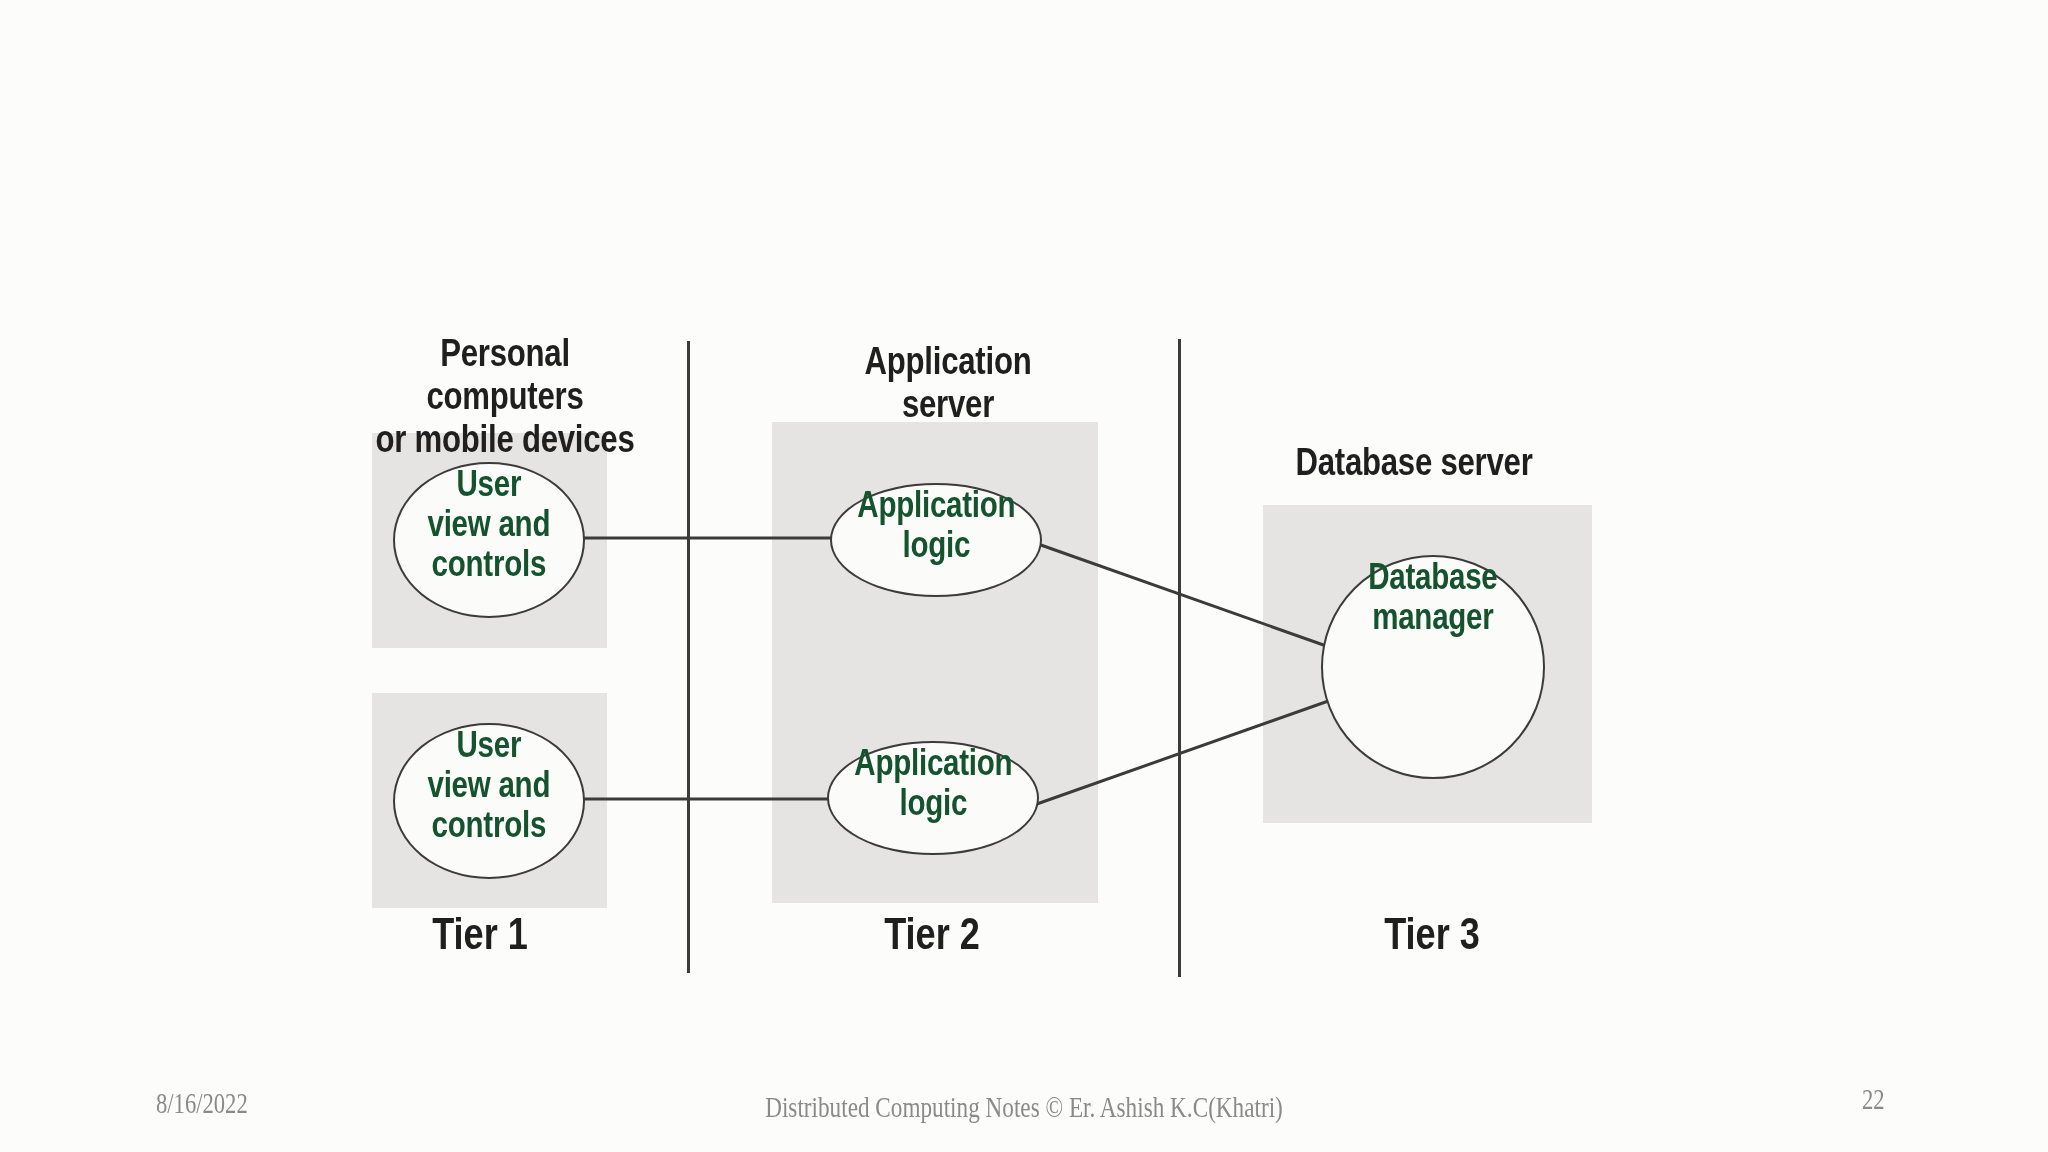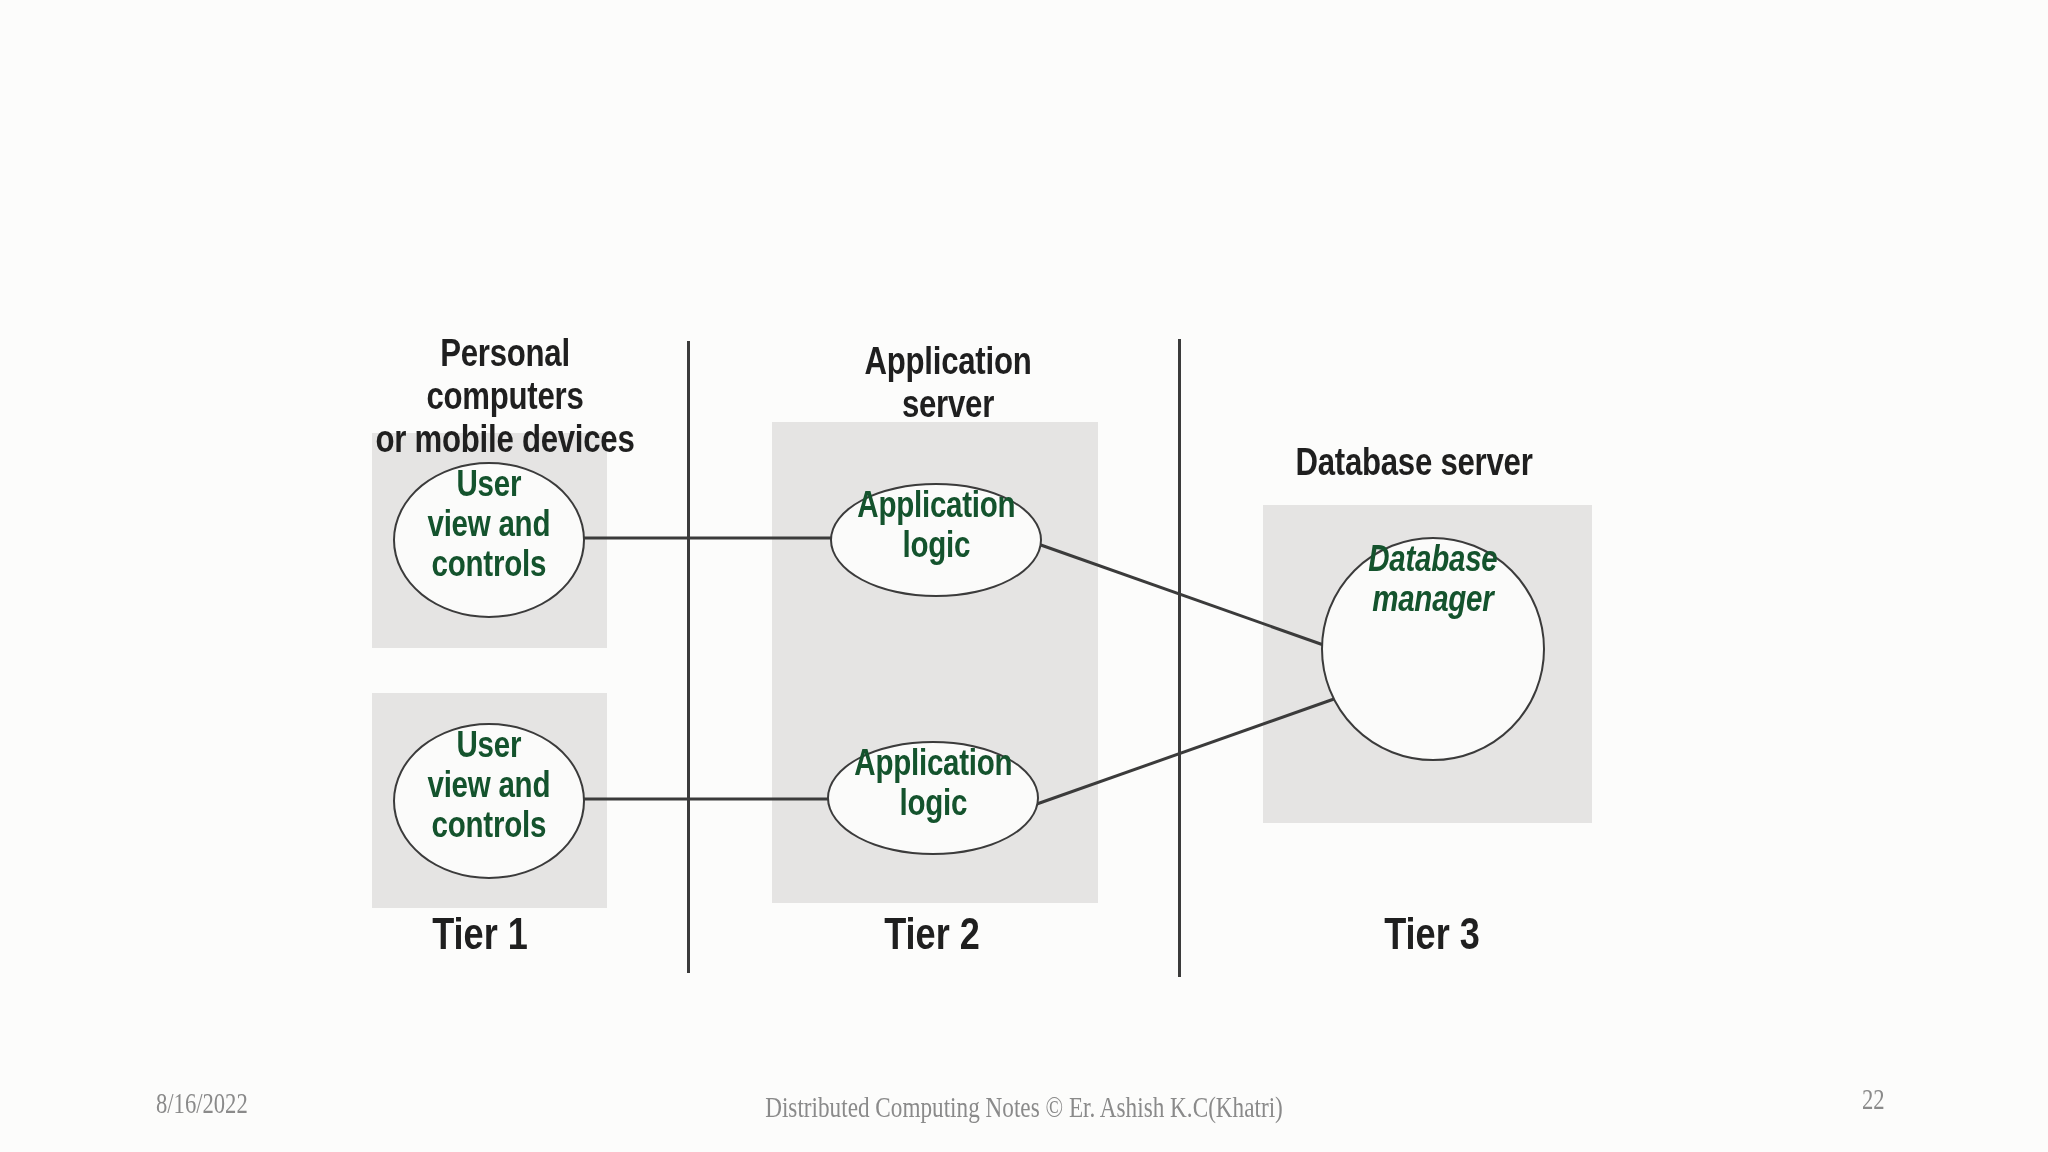--- a/index.html
+++ b/index.html
@@ -28,21 +28,21 @@
   }
   .node .txt {
     font-size:36px; line-height:40px; font-weight:600;
     letter-spacing:-0.3px; white-space:pre-line;
     transform:scaleX(0.82);
   }
   #node-uv1 { left:393px; top:462px; width:192px; height:156px; }
   #node-uv2 { left:393px; top:723px; width:192px; height:156px; }
   #node-al1 { left:830px; top:483px; width:212px; height:114px; }
   #node-al2 { left:827px; top:741px; width:212px; height:114px; }
-  #node-dbm { left:1321px; top:537px; width:224px; height:224px;font-style:italic; }
+  #node-dbm { left:1321px; top:555px; width:224px; height:224px; }
 
   
   .hdr {
     position:absolute; text-align:center; color:#1f1f1f;
     font-size:38px; line-height:43px; font-weight:600;
     letter-spacing:-0.3px; white-space:pre-line;
     transform:scaleX(0.82);
   }
   #hdr-t1 { left:345px; top:332px; width:320px; }
   #hdr-t2 { left:788px; top:340px; width:320px; }

